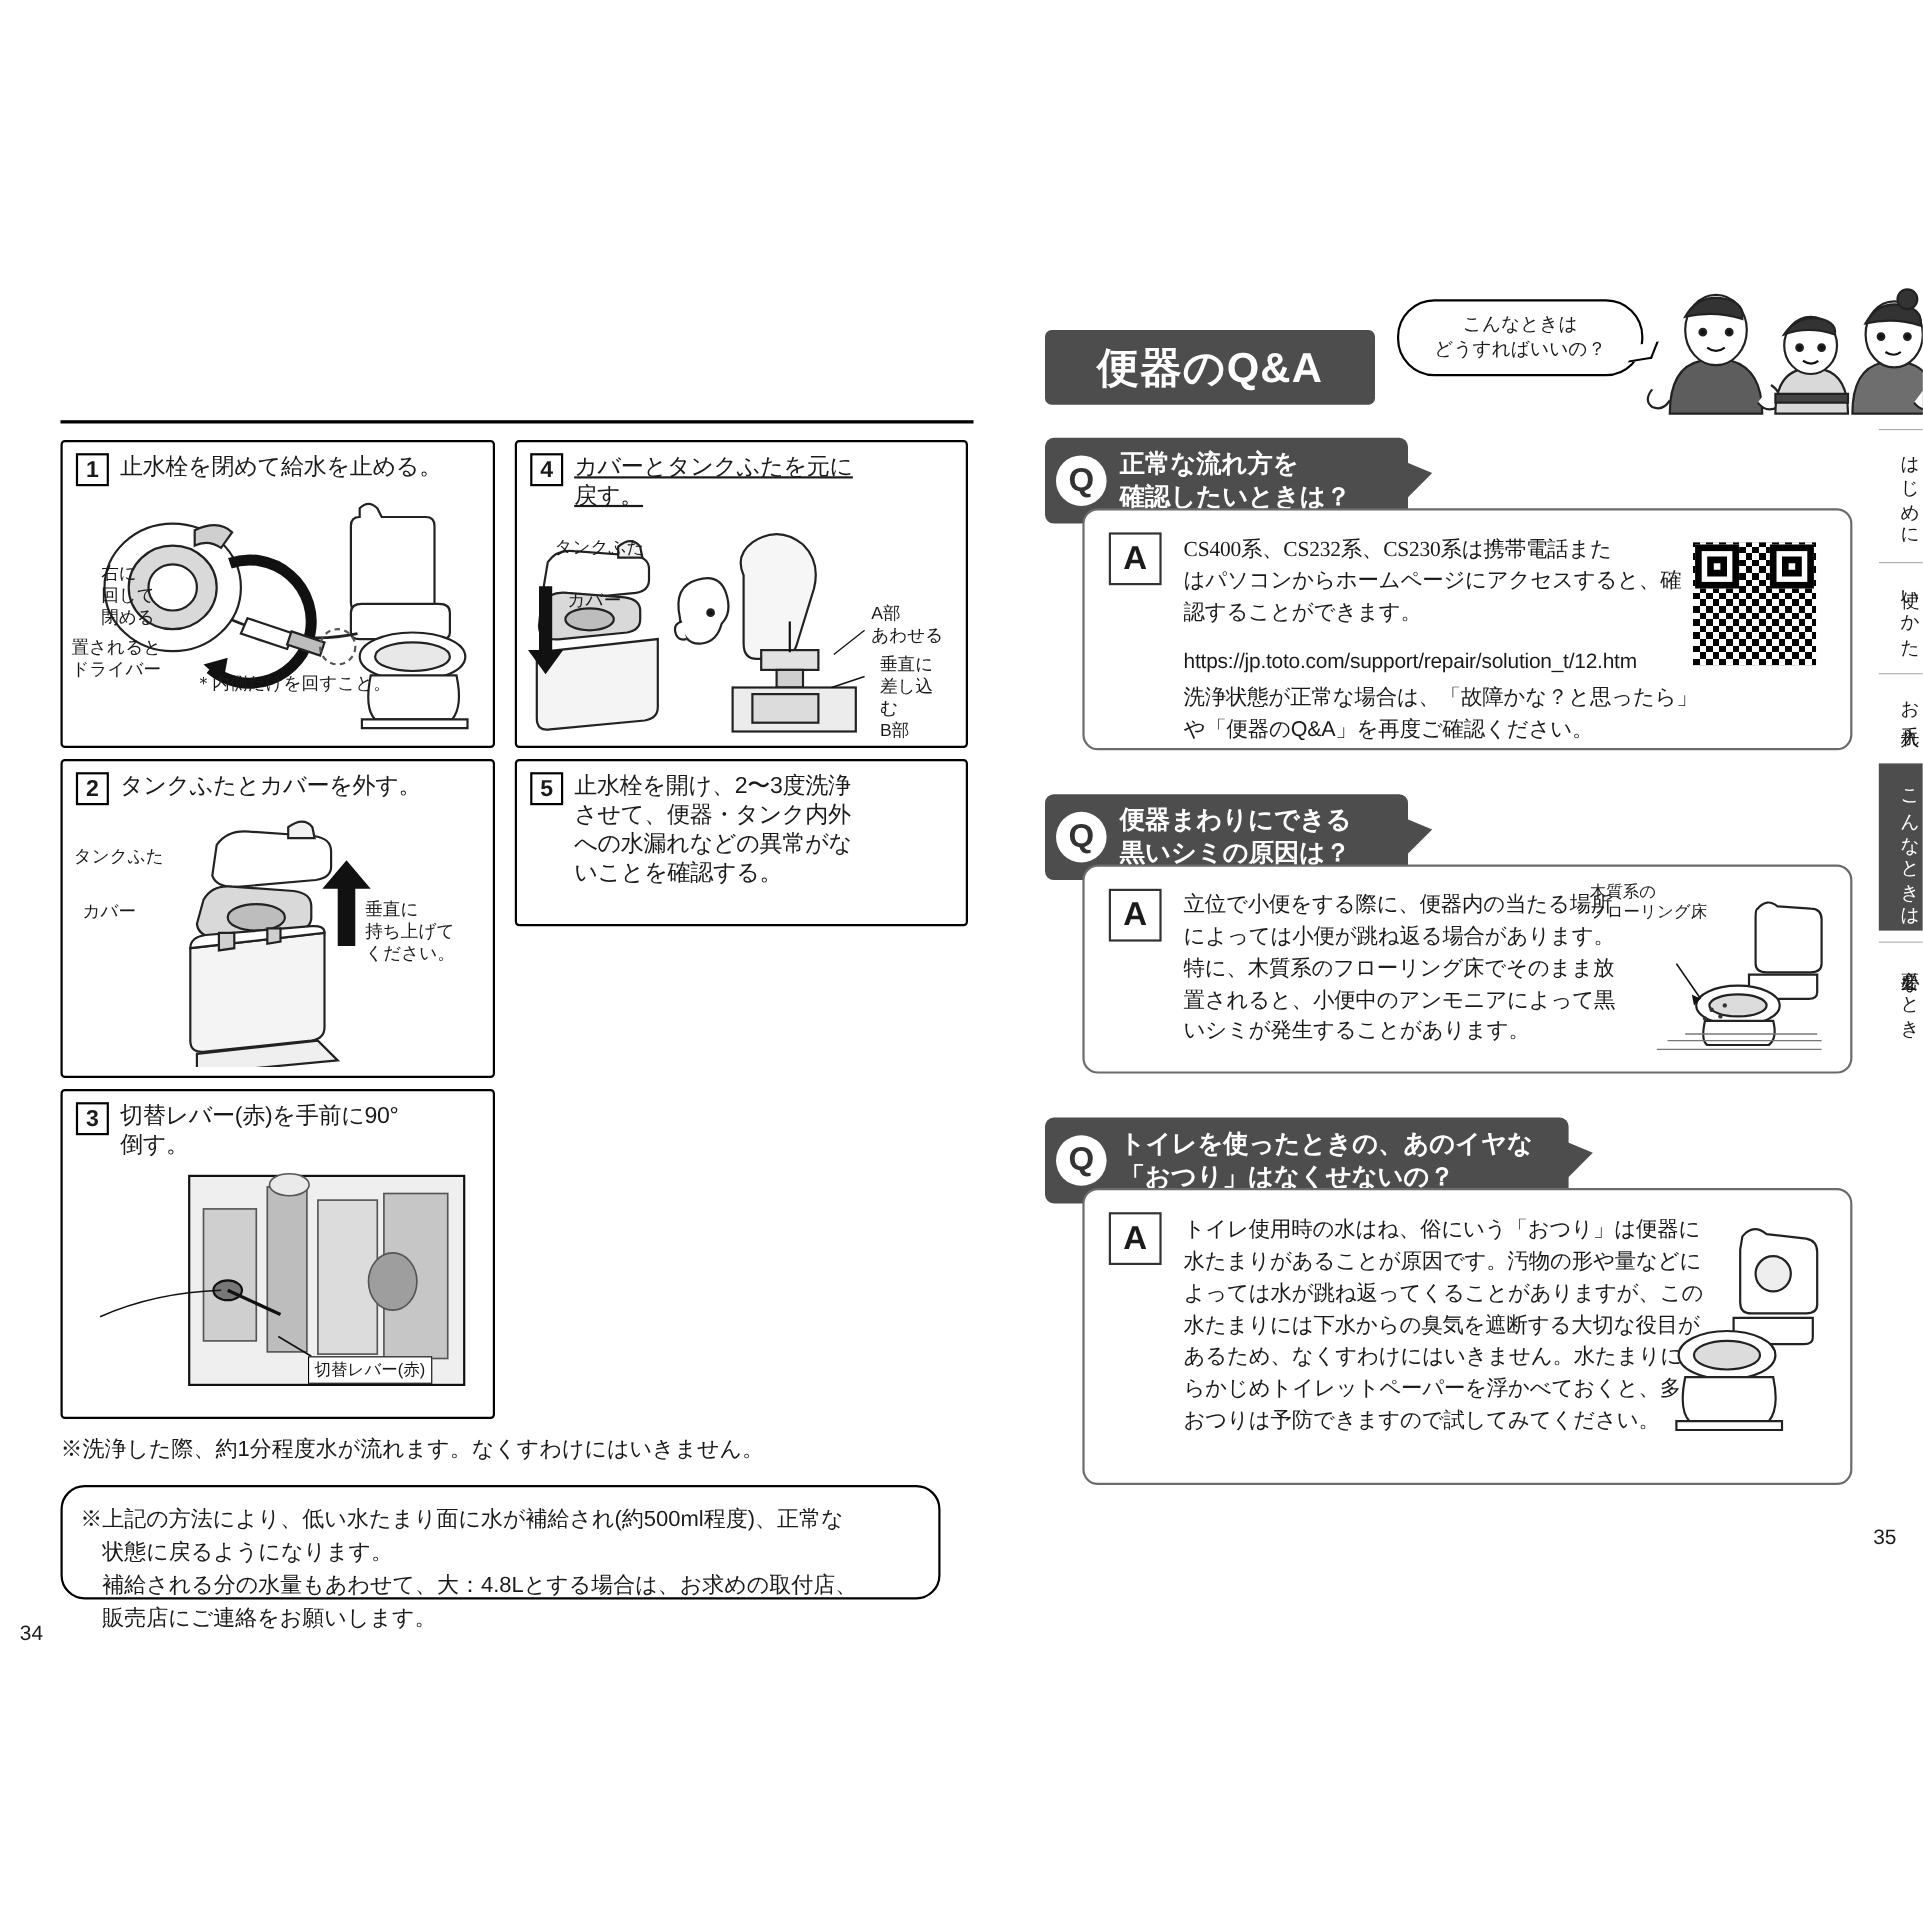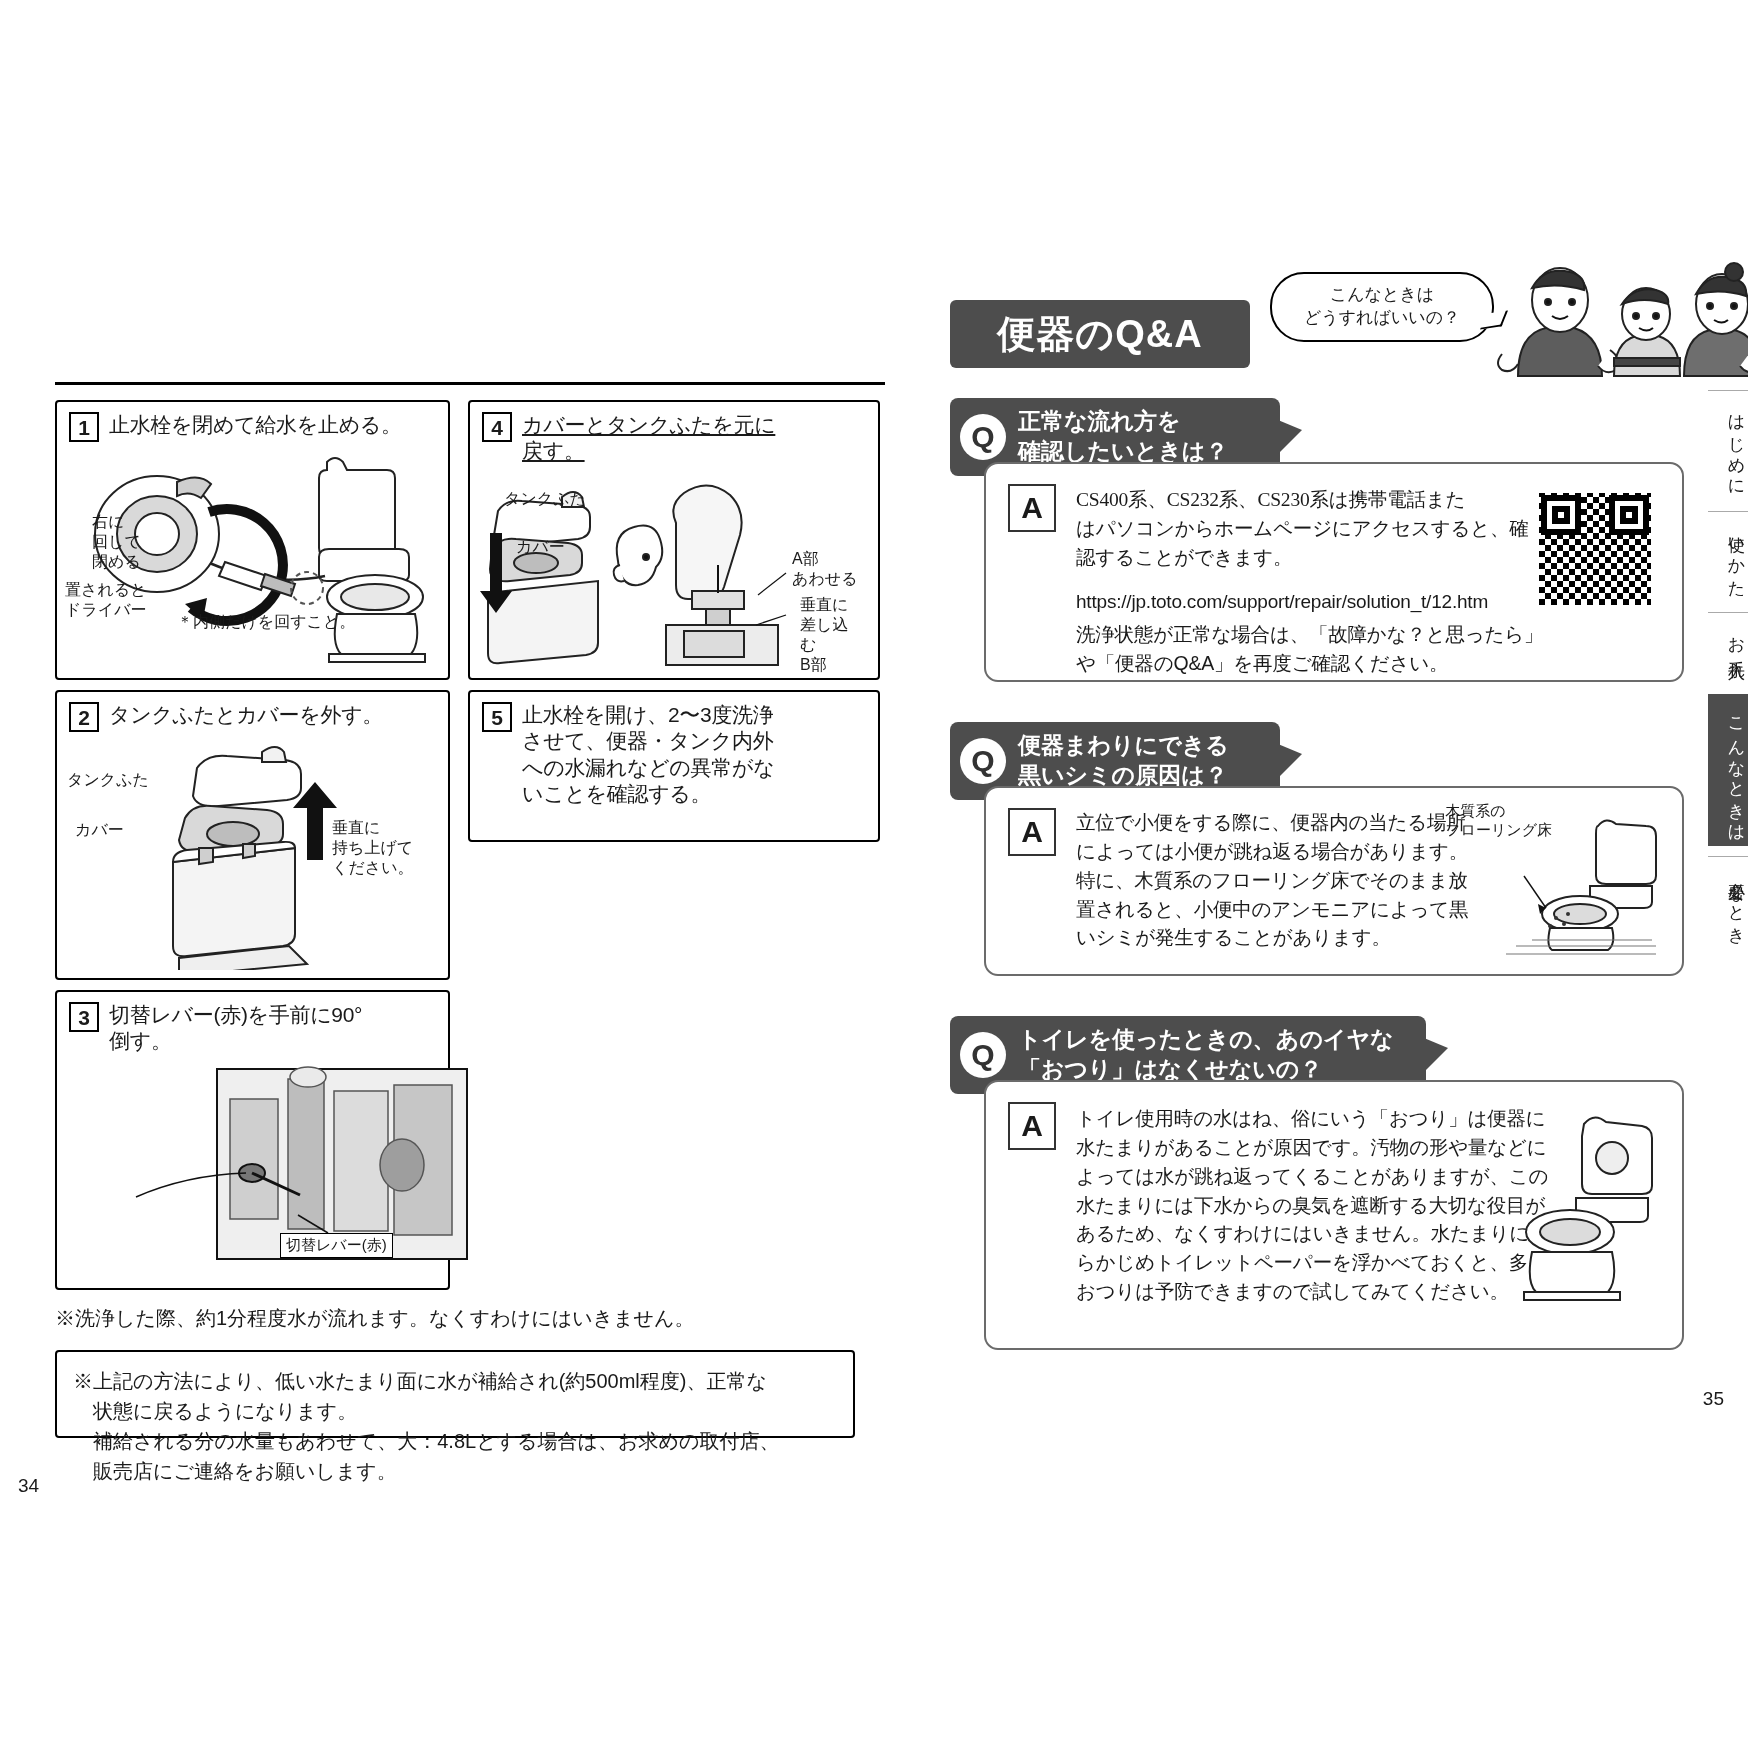--- a/index.html
+++ b/index.html
@@ -352,21 +352,21 @@
 ください。</div>
       </div>
     </div>
 
     <div class="step-box" style="left:55px; top:660px; width:395px; height:300px;">
       <div class="step-head">
         <div class="step-num">3</div>
         <div class="step-title" style="white-space:pre-line;">切替レバー(赤)を手前に90°
 倒す。</div>
       </div>
-      <div class="illus" style="height:215px;padding-left:45px;">
+      <div class="illus" style="height:215px;">
         <svg width="395" height="215" viewBox="0 0 395 215">
           <rect x="115" y="14" width="250" height="190" fill="#efefef" stroke="#111" stroke-width="2"></rect>
           <g fill="#cfcfcf" stroke="#555" stroke-width="1.5">
             <rect x="128" y="44" width="48" height="120"></rect>
             <rect x="186" y="24" width="36" height="150" fill="#bdbdbd"></rect>
             <rect x="232" y="36" width="54" height="140" fill="#dcdcdc"></rect>
             <rect x="292" y="30" width="58" height="150" fill="#c6c6c6"></rect>
             <ellipse cx="206" cy="22" rx="18" ry="10" fill="#eaeaea"></ellipse>
             <ellipse cx="300" cy="110" rx="22" ry="26" fill="#9e9e9e"></ellipse>
           </g>
@@ -432,21 +432,21 @@
         <div class="step-num">5</div>
         <div class="step-title" style="white-space:pre-line;">止水栓を開け、2〜3度洗浄
 させて、便器・タンク内外
 への水漏れなどの異常がな
 いことを確認する。</div>
       </div>
     </div>
 
     <div class="note-line" style="left:55px; top:975px; width:820px;">※洗浄した際、約1分程度水が流れます。なくすわけにはいきません。</div>
 
-    <div class="note-box" style="left:55px; top:1020px; width:800px; height:88px; white-space:pre-line;">※上記の方法により、低い水たまり面に水が補給され(約500ml程度)、正常な
+    <div class="note-box" style="left:55px; top:1020px; width:800px; height:104px; white-space:pre-line;border-radius:22px;">※上記の方法により、低い水たまり面に水が補給され(約500ml程度)、正常な
 　状態に戻るようになります。
 　補給される分の水量もあわせて、大：4.8Lとする場合は、お求めの取付店、
 　販売店にご連絡をお願いします。</div>
 
     <div class="pagenum" style="left:18px; top:1145px;">34</div>
   </div>
 
   <div class="right-page">
 
     <div class="qa-banner">便器のQ&amp;A</div>

